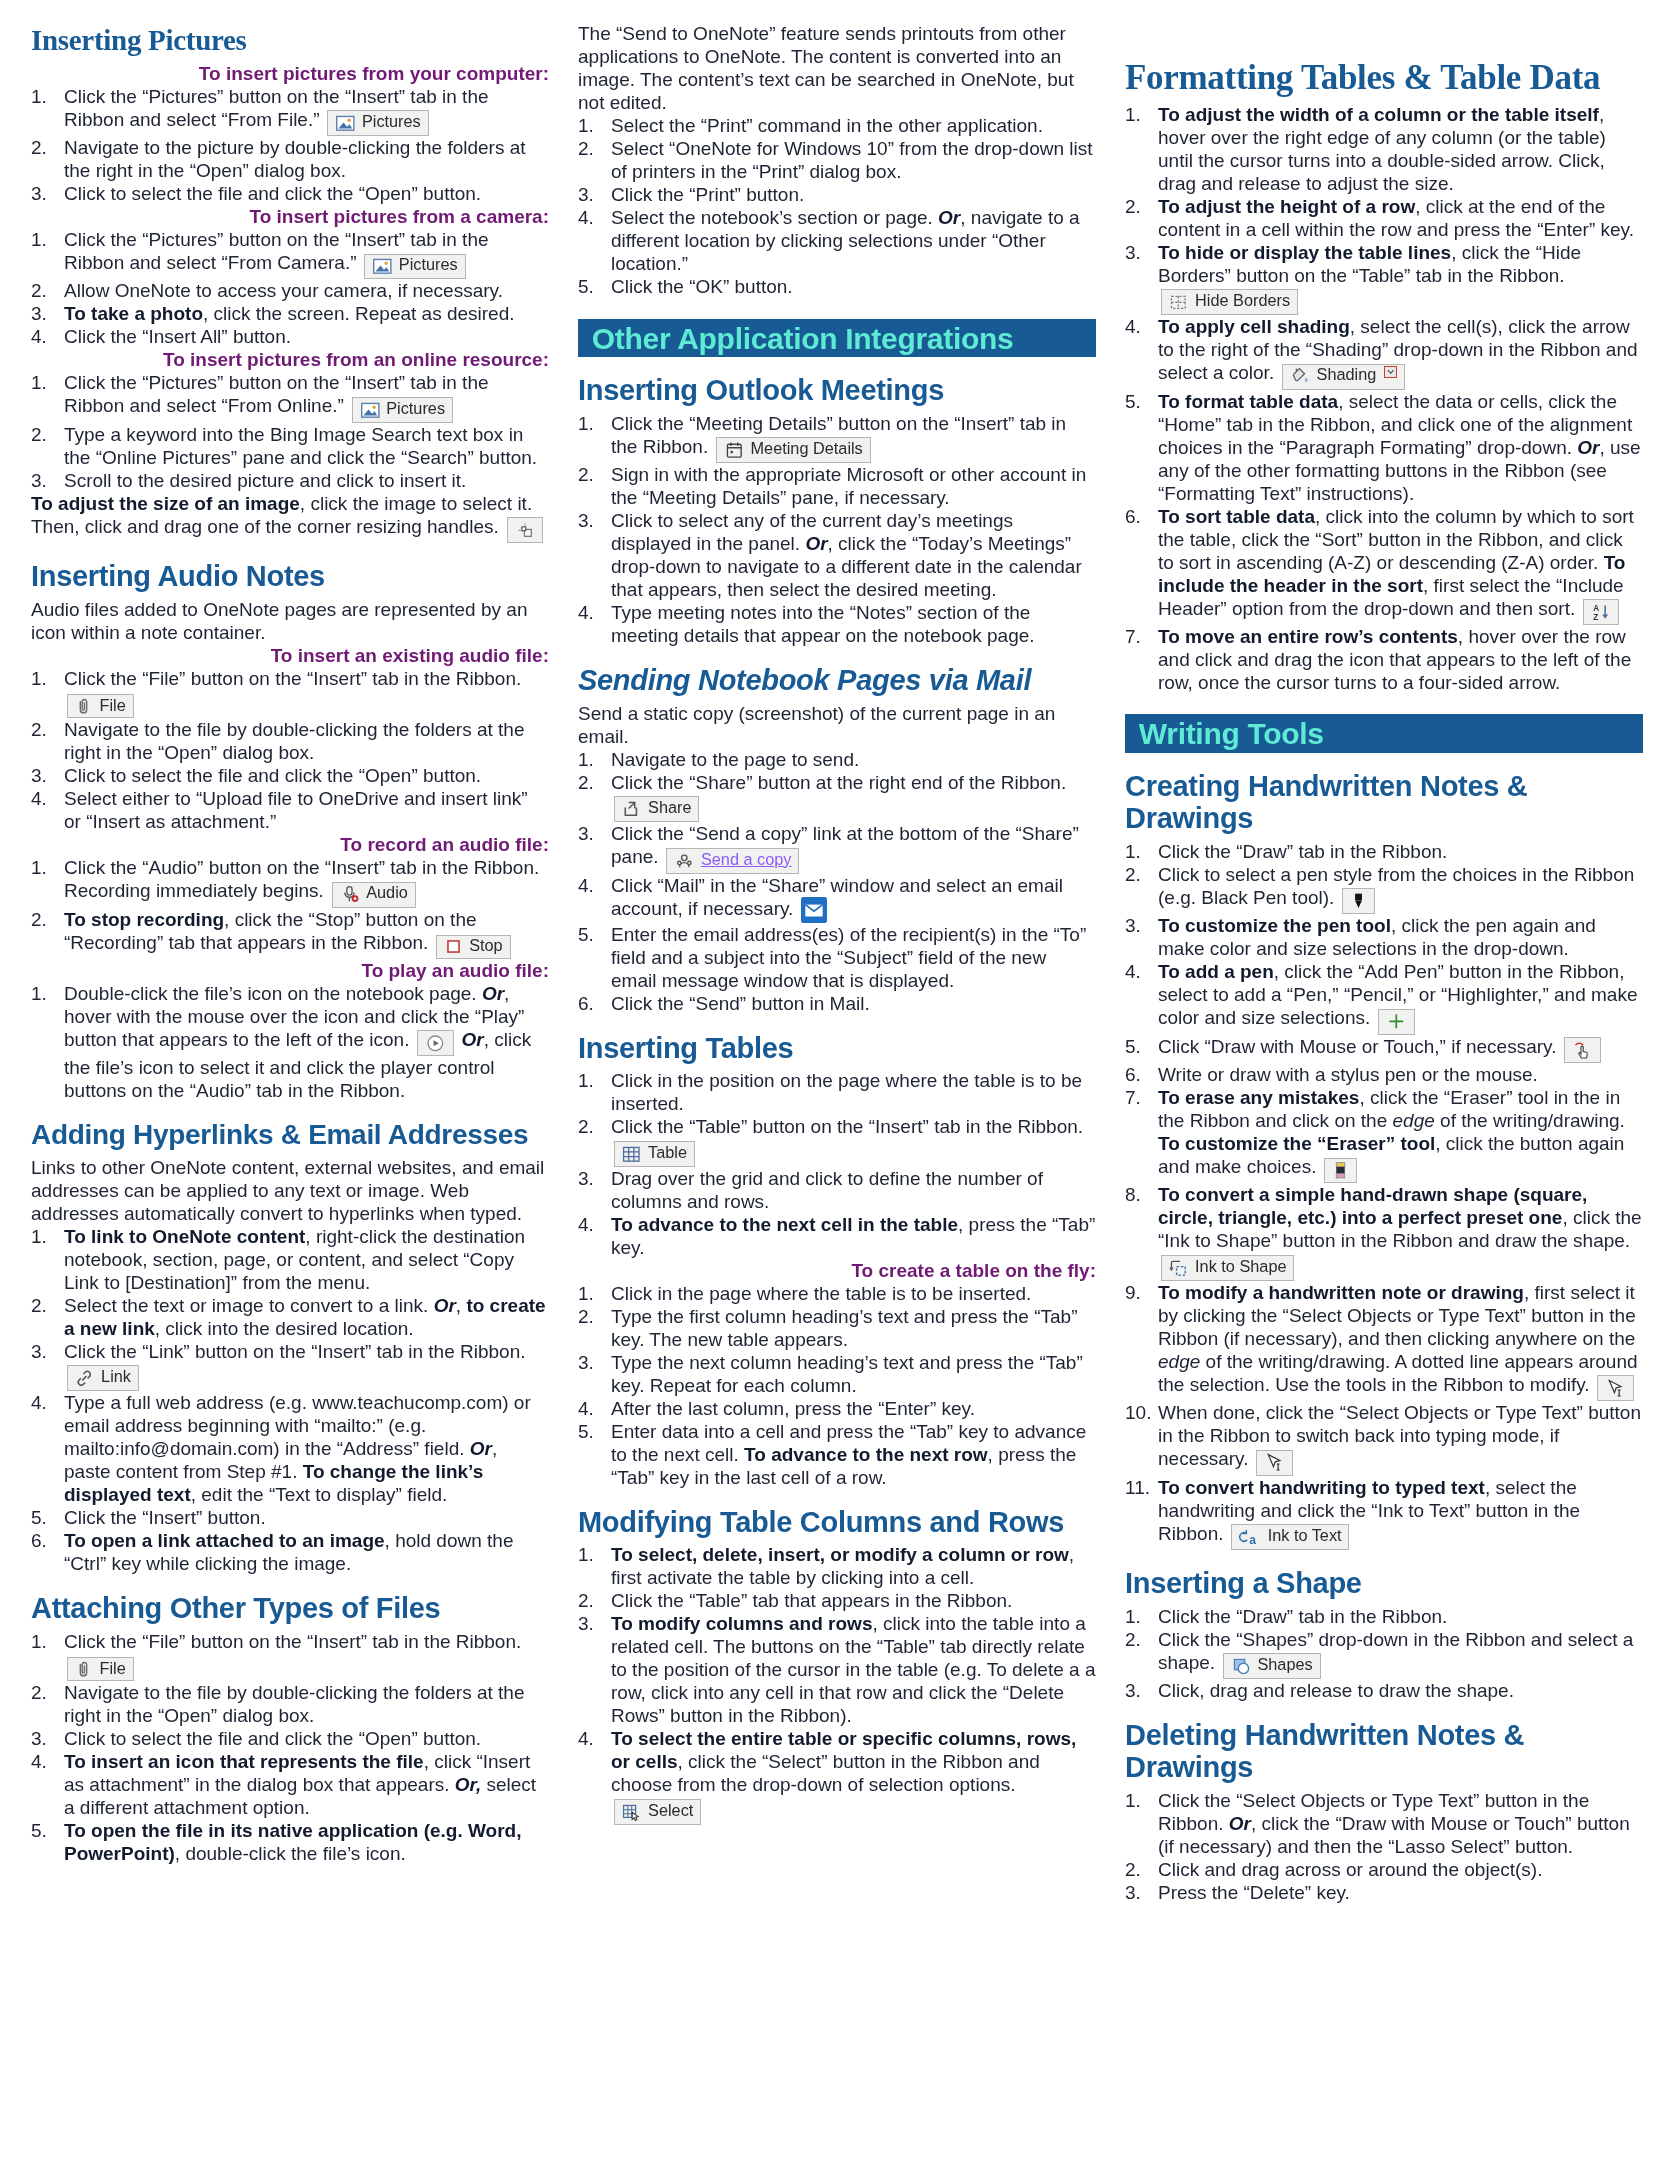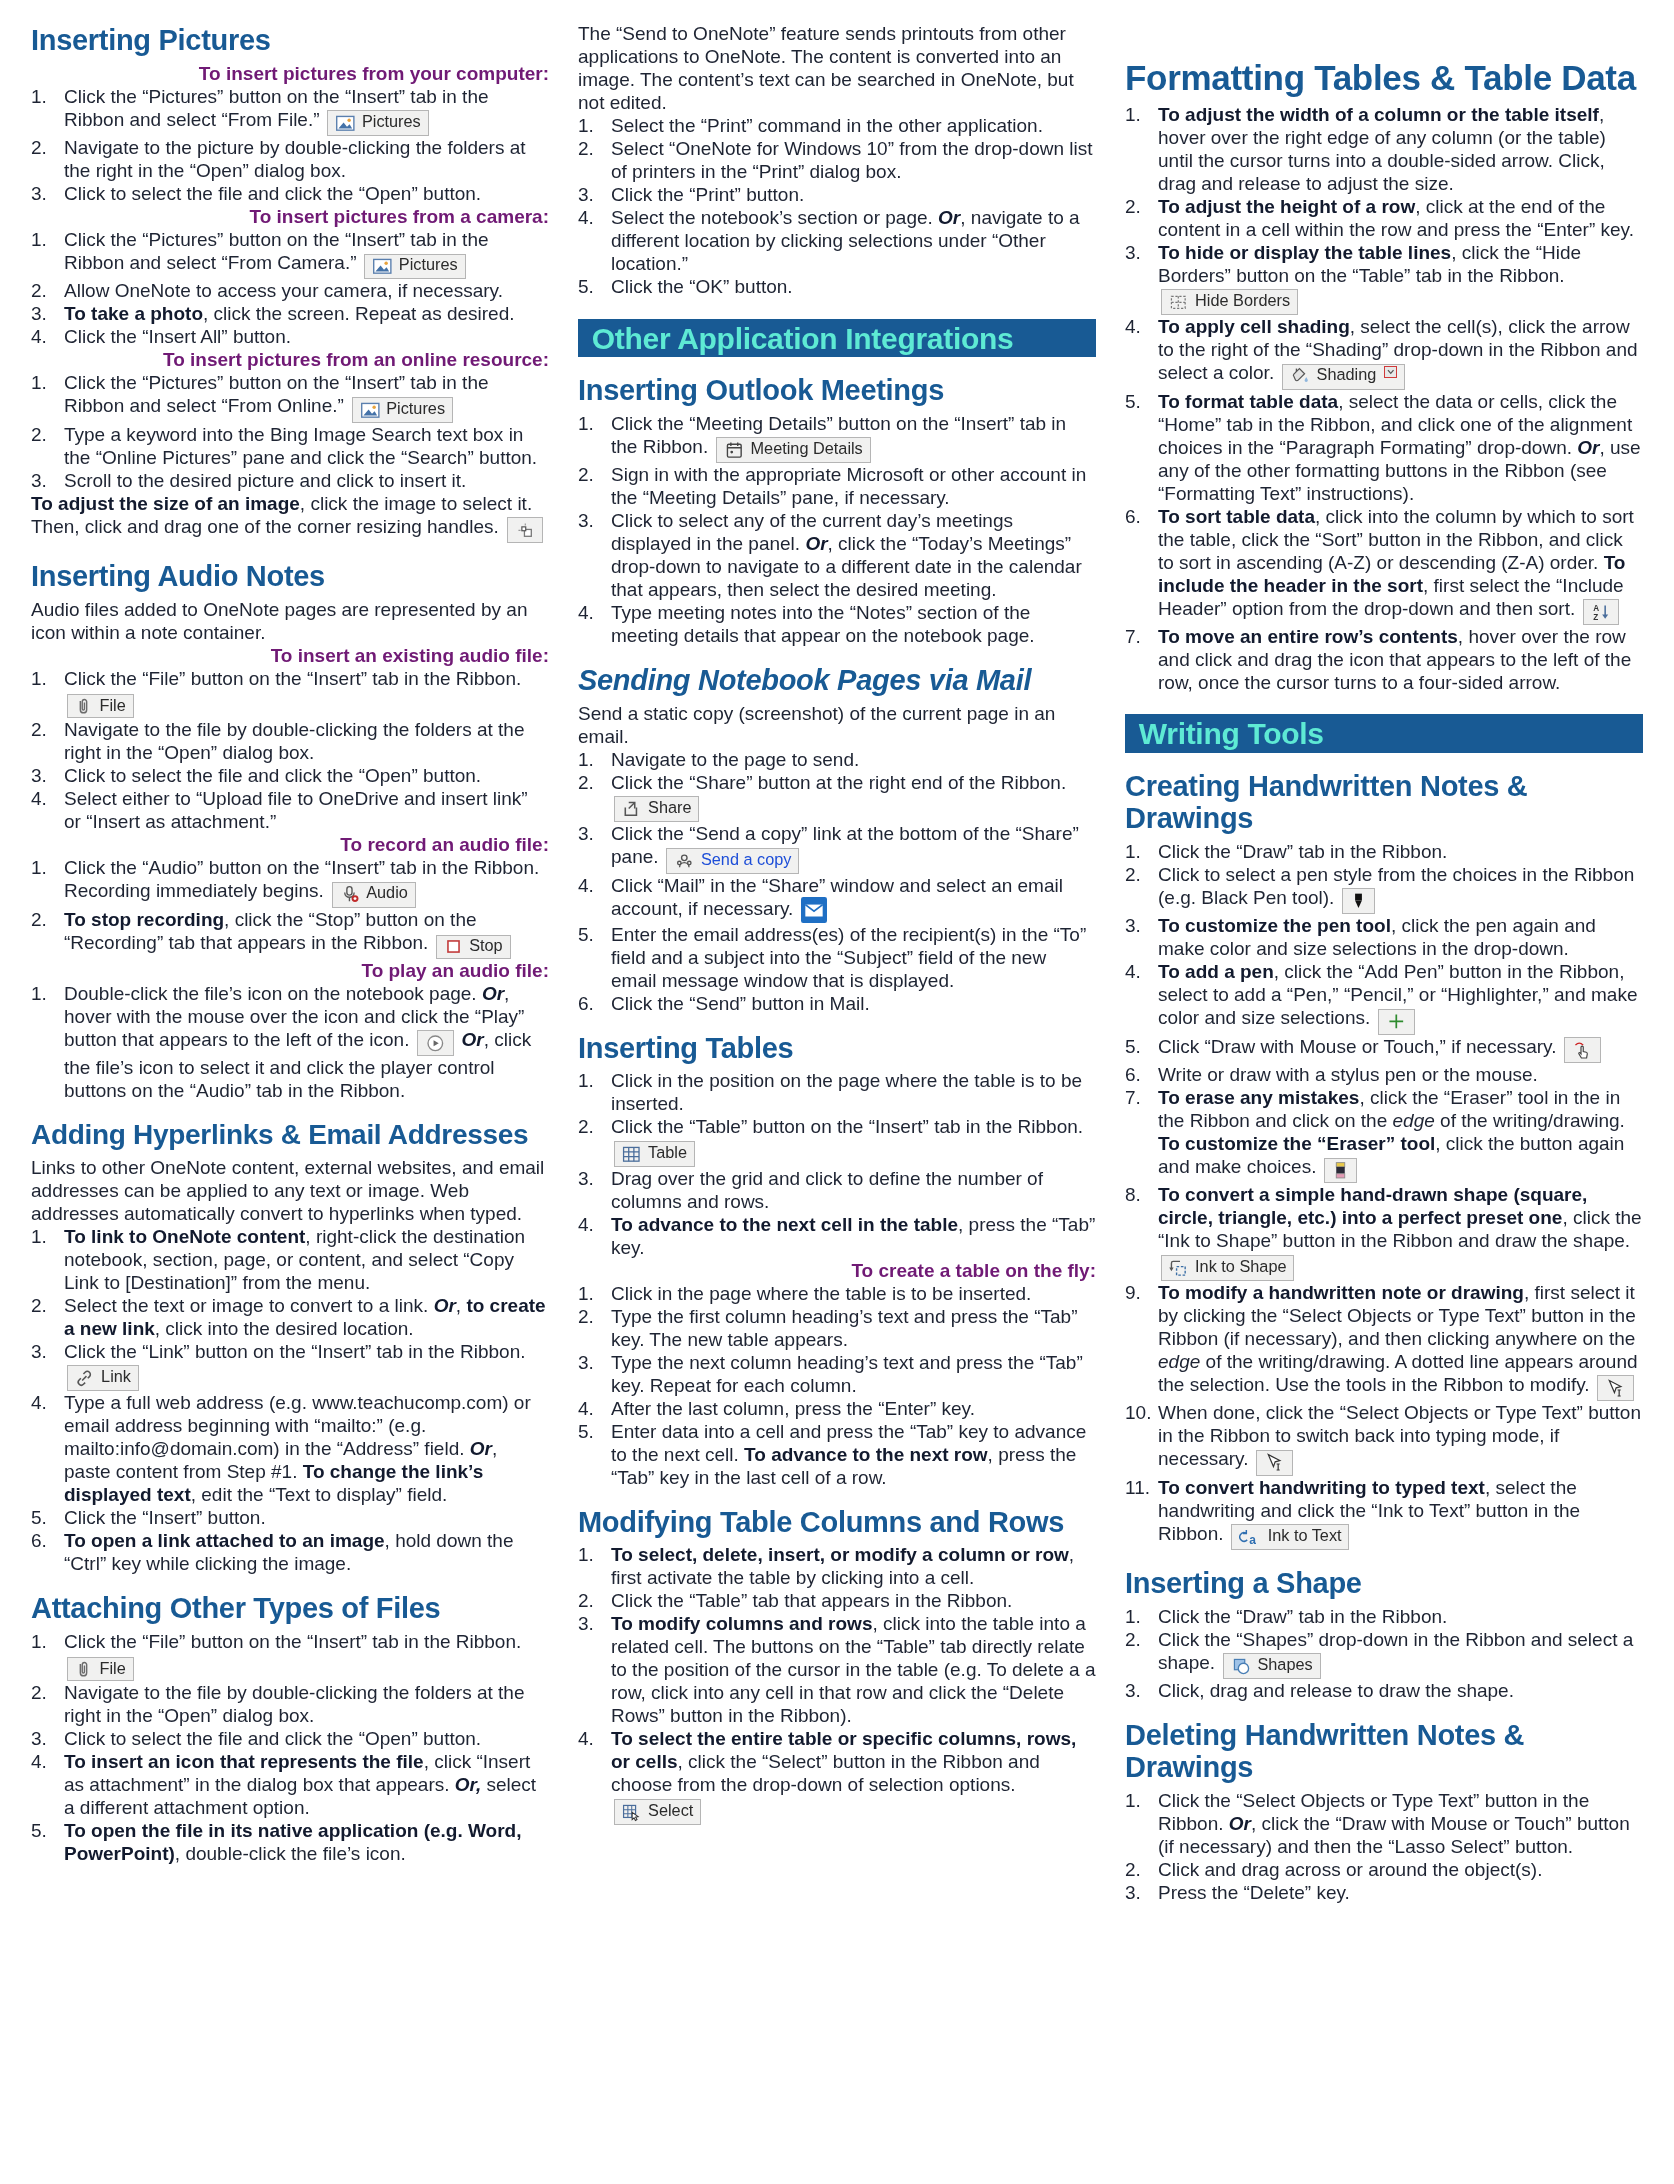--- a/index.html
+++ b/index.html
@@ -13,41 +13,41 @@
     display:grid;
     grid-template-columns:1fr 1fr 1fr;
     column-gap:29px;
     padding:22.4px 31px 34px 31px;
   }
   .col{min-width:0;}
   h2{
     color:#185a94;font-weight:bold;font-size:29px;line-height:1.12;
     margin:17px 0 5.2px 0;letter-spacing:-0.3px;
   }
-  .col > .section:first-child h2{margin-top:1.7px;}
+  .col > .section:first-child h2{margin-top:1.7px;font-family:Liberation Serif, serif;}
   h2.fit{white-space:nowrap;overflow:hidden;}
   .banner{
     background:#185a94;color:#5eead4;font-weight:bold;font-size:30px;
     padding:7.7px 13.8px;margin:20.6px 0 8.6px 0;letter-spacing:-0.3px;
     white-space:nowrap;overflow:hidden;
   }
   p.para,p.lead{margin:0;}
   p.lead{font-weight:bold;color:#701a75;text-align:right;}
   b{color:#121a2e;}
   .li{display:flex;align-items:flex-start;}
   .num{flex:0 0 33px;}
   .body{flex:1;min-width:0;}
   .btn{
     display:inline-flex;align-items:flex-start;gap:6px;
     border:1.7px solid #b5b5b5;background:#f1f1f0;
     padding:1.7px 6.9px;margin:0 2.6px;vertical-align:-7.7px;line-height:1;
   }
   .btn.bare{border:none;background:none;padding:0;vertical-align:-7.7px;}
   .btn-label{font-size:16.3px;color:#2b2b2b;white-space:nowrap;font-weight:normal;font-style:normal;}
-  .link-label{color:#1d4ed8;}
+  .link-label{color:#8b5cf6;text-decoration:underline;}
   .dd{display:inline-flex;border:1.7px solid #d03a3a;padding:0 0.9px;margin-left:1.7px;background:#e8e8e8;align-items:center;}
   .ic{display:inline-flex;align-items:center;}
 </style>
 </head>
 <body>
 
 <div class="grid">
     <div class="col">
       <section class="section">
         <h2>Inserting Pictures</h2>

